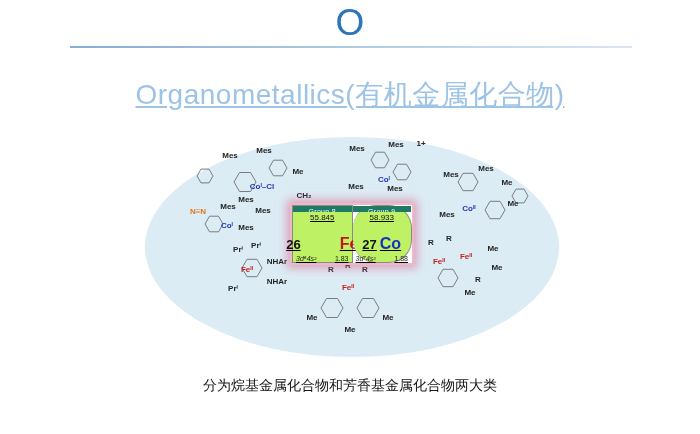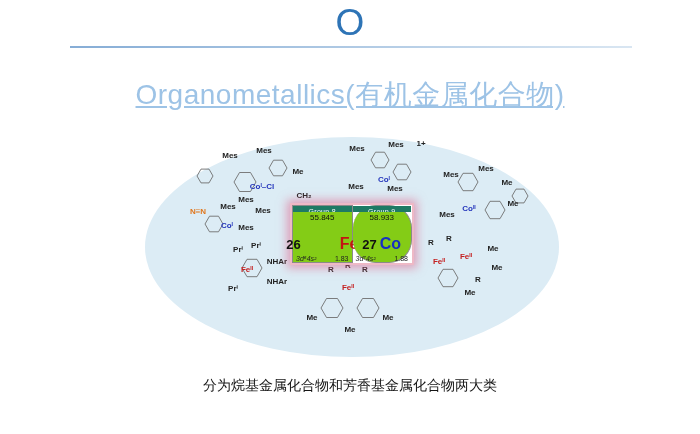--- a/index.html
+++ b/index.html
@@ -34,22 +34,22 @@
   .mlabel.fe{color:#c42121;}
   .mlabel.n{color:#e0761c;}
   
   .periodic-inset{
     position:absolute;left:290px;top:203px;width:124px;height:62px;
     display:flex;background:#fff;border:2px solid #eeb9c6;
     box-shadow:0 0 9px 3px rgba(222,95,135,.55);
     box-sizing:border-box;
   }
   .pcell{
-    flex:1;display:flex;flex-direction:column;background:#84cc16;
-    border:1px solid #8a8a8a;box-sizing:border-box;min-width:0;
+    flex:1;display:flex;flex-direction:column;background:#bef264;
+    border:1px solid #8a8a8a;box-sizing:border-box;min-width:0;text-decoration:underline;
   }
   .pcell + .pcell{border-left:none;border-radius:23px;}
   .pcell-group{
     color:#fff;font-size:7px;line-height:11px;height:11px;text-align:center;
     letter-spacing:.3px;overflow:hidden;
   }
   .pcell-mass{font-size:8px;line-height:11px;text-align:center;color:#111;}
   .pcell-main{display:flex;justify-content:center;align-items:baseline;gap:3px;height:23px;line-height:23px;margin-top:9px;}
   .pcell-num{font-size:13px;font-weight:700;color:#111;}
   .pcell-sym{font-size:16px;font-weight:700;}

